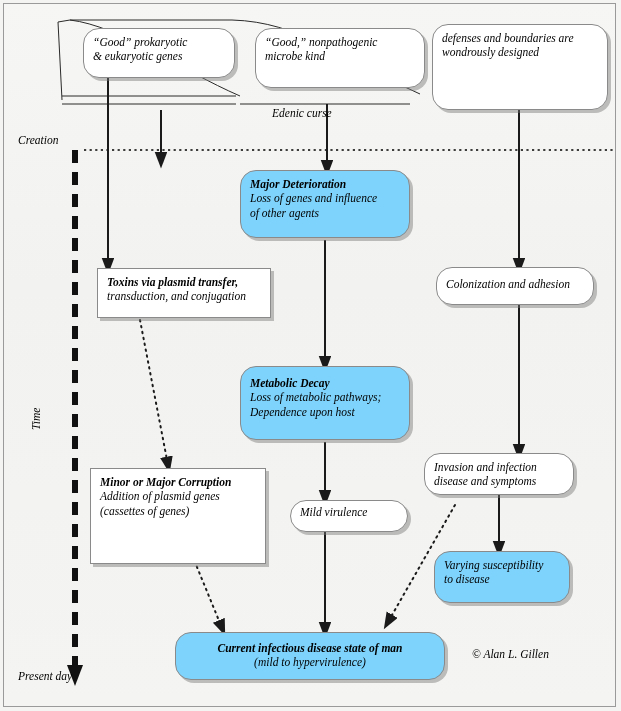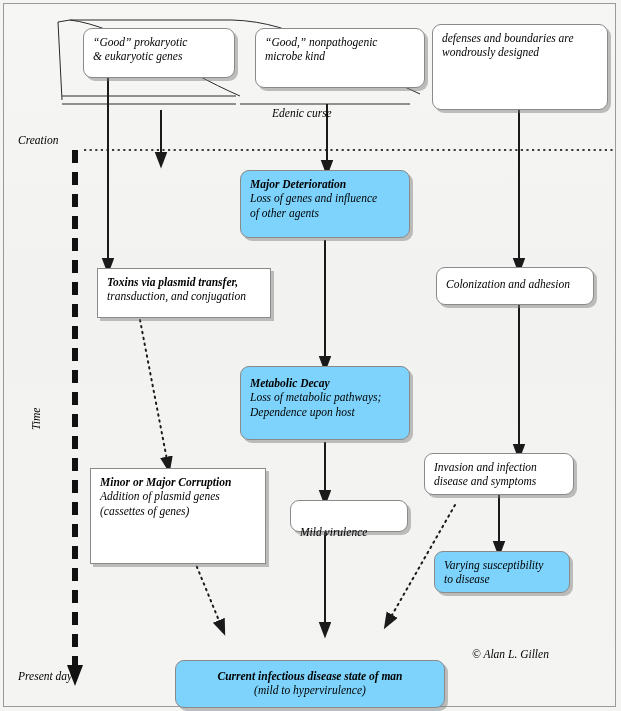--- a/index.html
+++ b/index.html
@@ -44,21 +44,21 @@
     padding: 6px 9px;
     font-style: italic;
   }
   .node.shadow {
     box-shadow: 3px 3px 0 rgba(120,120,120,0.45);
   }
   .node.gray {
     background: #7dd3fc;
   }
   .node.round {
-    border-radius: 9px;
+    border-radius: 16px;
   }
   .node .ttl {
     font-weight: bold;
     font-style: italic;
     display: block;
   }
   .node .sub {
     font-style: italic;
     display: block;
   }
@@ -186,28 +186,28 @@
     <span class="sub">Invasion and infection</span>
     <span class="sub">disease and symptoms</span>
   </div>
 
   <div class="node shadow" style="left:90px; top:468px; width:176px; height:96px;">
     <span class="ttl">Minor or Major Corruption</span>
     <span class="sub">Addition of plasmid genes</span>
     <span class="sub">(cassettes of genes)</span>
   </div>
 
-  <div class="node shadow round" style="left:290px; top:500px; width:118px; height:32px; padding-top:24px;">
+  <div class="node shadow round" style="left:290px; top:500px; width:118px; height:32px; padding-top:4px;">
     <span class="sub">Mild virulence</span>
   </div>
 
-  <div class="node shadow round gray" style="left:434px; top:551px; width:136px; height:42px;">
+  <div class="node shadow round gray" style="left:434px; top:551px; width:136px; height:52px;">
     <span class="sub">Varying susceptibility</span>
     <span class="sub">to disease</span>
   </div>
 
-  <div class="node shadow round gray" style="left:175px; top:632px; width:270px; height:48px; padding-top:8px; text-align:center;margin-top:28px;">
+  <div class="node shadow round gray" style="left:175px; top:632px; width:270px; height:48px; padding-top:8px; text-align:center;">
     <span class="ttl">Current infectious disease state of man</span>
     <span class="sub">(mild to hypervirulence)</span>
   </div>
 
   <div class="credit" style="left:472px; top:648px;">© Alan L. Gillen</div>
 </div>
 
 </body></html>

